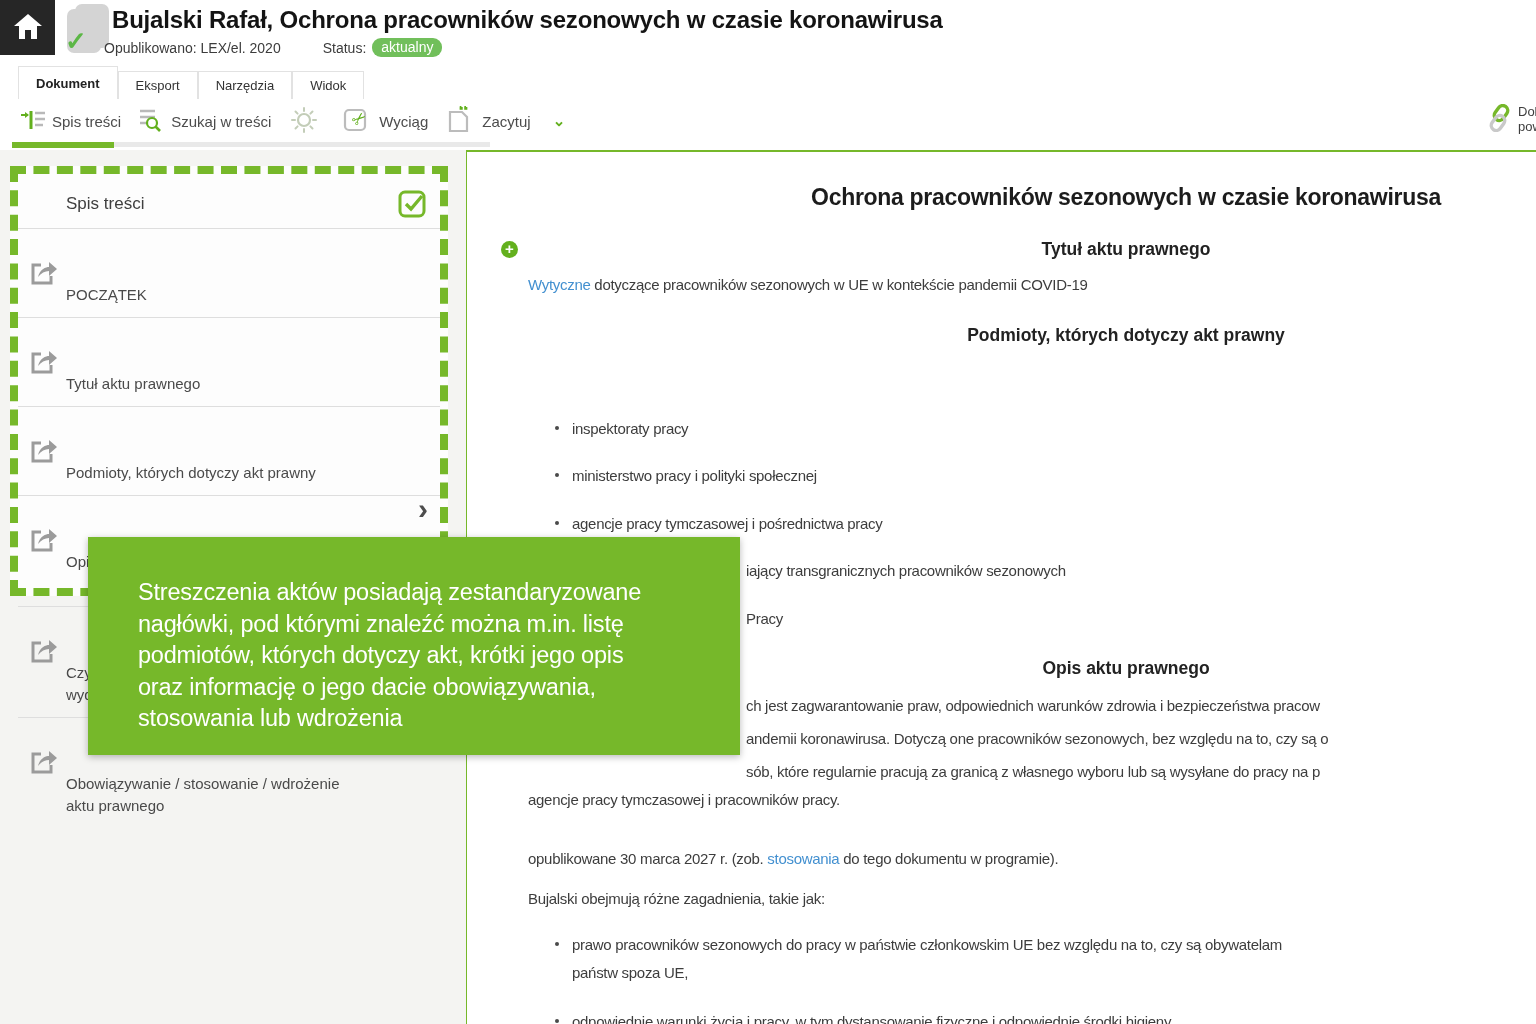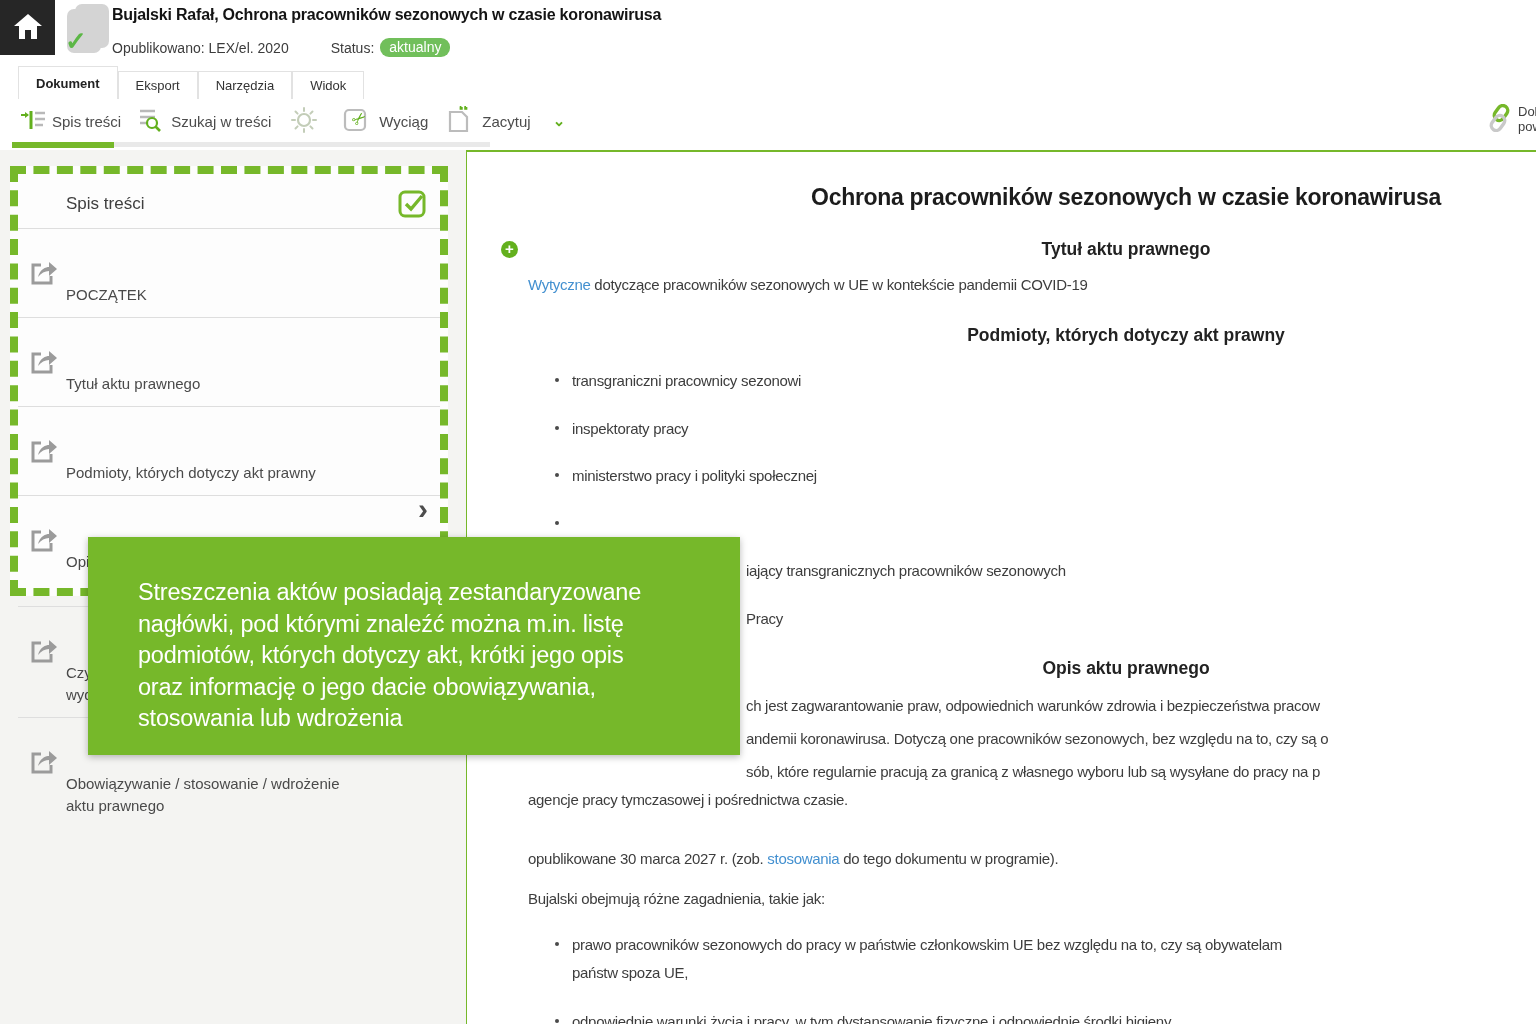--- a/index.html
+++ b/index.html
@@ -10,22 +10,22 @@
     -webkit-font-smoothing:antialiased;
   }
   
   .home-btn{position:absolute;left:0;top:0;width:55px;height:55px;background:#262626;
     display:flex;align-items:center;justify-content:center;cursor:pointer;}
   .doc-icon{position:absolute;left:63px;top:4px;width:50px;height:52px;}
   .doc-icon .page{position:absolute;width:34px;height:44px;background:#d4d4d4;border-radius:7px;}
   .doc-icon .p2{left:12px;top:0;}
   .doc-icon .p1{left:4px;top:5px;}
   .doc-icon .chk{position:absolute;left:2px;top:22px;color:#5cb746;font-size:26px;font-weight:bold;}
-  .hdr-title{position:absolute;left:112px;top:6px;font-size:16px;font-weight:bold;color:#141414;letter-spacing:-0.2px;white-space:nowrap;}
-  .hdr-meta{position:absolute;left:112px;top:38px;font-size:14px;color:#3c3c3c;display:flex;align-items:center;white-space:nowrap;justify-content:center;}
+  .hdr-title{position:absolute;left:112px;top:6px;font-size:24px;font-weight:bold;color:#141414;letter-spacing:-0.2px;white-space:nowrap;}
+  .hdr-meta{position:absolute;left:104px;top:38px;font-size:14px;color:#3c3c3c;display:flex;align-items:center;white-space:nowrap;justify-content:center;}
   .hdr-meta .sep{display:inline-block;width:42px;}
   .badge{display:inline-block;margin-left:6px;background:#71bf5b;color:#fff;border-radius:9px;
     padding:1px 9px 2px;font-size:14px;}
   
   .tabs{position:absolute;left:18px;top:66px;display:flex;align-items:flex-end;}
   .tab{border:1px solid #e2e2e2;background:#fff;font-size:13px;color:#333;
     padding:6px 17px;border-bottom:none;cursor:pointer;white-space:nowrap;}
   .tab.active{font-weight:bold;padding:9px 17px 8px;color:#222;}
   
   .toolbar{position:absolute;left:20px;top:101px;height:40px;display:flex;align-items:center;}
@@ -252,32 +252,31 @@
 <div class="content">
   <div class="plus-ic">+</div>
   <div class="col">
     <div class="doc-h1" style="top:32px;">Ochrona pracowników sezonowych w czasie koronawirusa</div>
     <div class="doc-h2" style="top:87px;">Tytuł aktu prawnego</div>
     <div class="doc-p" style="top:124px;left:0;">
       <a class="lnk">Wytyczne</a><span> dotyczące pracowników sezonowych w UE w kontekście pandemii COVID-19</span>
     </div>
     <div class="doc-h2" style="top:173px;">Podmioty, których dotyczy akt prawny</div>
 
-    <div class="doc-p doc-li" style="top:220px;left:0;"><span class="dot"></span><span>transgraniczni pracownicy sezonowi</span></div>
     <div class="doc-p doc-li" style="top:268px;left:0;"><span class="dot"></span><span>inspektoraty pracy</span></div>
     <div class="doc-p doc-li" style="top:315px;left:0;"><span class="dot"></span><span>ministerstwo pracy i polityki społecznej</span></div>
-    <div class="doc-p doc-li" style="top:363px;left:0;"><span class="dot"></span></div>
+    <div class="doc-p doc-li" style="top:363px;left:0;"><span class="dot"></span><span>agencje pracy tymczasowej i pośrednictwa pracy</span></div>
     <div class="doc-p" style="top:410px;left:218px;">iający transgranicznych pracowników sezonowych</div>
     <div class="doc-p" style="top:458px;left:218px;">Pracy</div>
 
     <div class="doc-h2" style="top:506px;">Opis aktu prawnego</div>
     <div class="doc-p" style="top:545px;left:218px;">ch jest zagwarantowanie praw, odpowiednich warunków zdrowia i bezpieczeństwa pracow</div>
     <div class="doc-p" style="top:578px;left:218px;">andemii koronawirusa. Dotyczą one pracowników sezonowych, bez względu na to, czy są o</div>
     <div class="doc-p" style="top:611px;left:218px;">sób, które regularnie pracują za granicą z własnego wyboru lub są wysyłane do pracy na p</div>
-    <div class="doc-p" style="top:639px;left:0;">agencje pracy tymczasowej i pośrednictwa czasie.</div>
+    <div class="doc-p" style="top:639px;left:0;">agencje pracy tymczasowej i pracowników pracy.</div>
 
     <div class="doc-p" style="top:698px;left:0;">
       <span>opublikowane 30 marca 2027 r. (zob. </span><a class="lnk">stosowania</a><span> do tego dokumentu w programie).</span>
     </div>
     <div class="doc-p" style="top:738px;left:0;">Bujalski obejmują różne zagadnienia, takie jak:</div>
 
     <div class="doc-p doc-li" style="top:784px;left:0;"><span class="dot"></span><span>prawo pracowników sezonowych do pracy w państwie członkowskim UE bez względu na to, czy są obywatelam</span></div>
     <div class="doc-p" style="top:812px;left:44px;">państw spoza UE,</div>
     <div class="doc-p doc-li" style="top:861px;left:0;"><span class="dot"></span><span>odpowiednie warunki życia i pracy, w tym dystansowanie fizyczne i odpowiednie środki higieny</span></div>
   </div>

